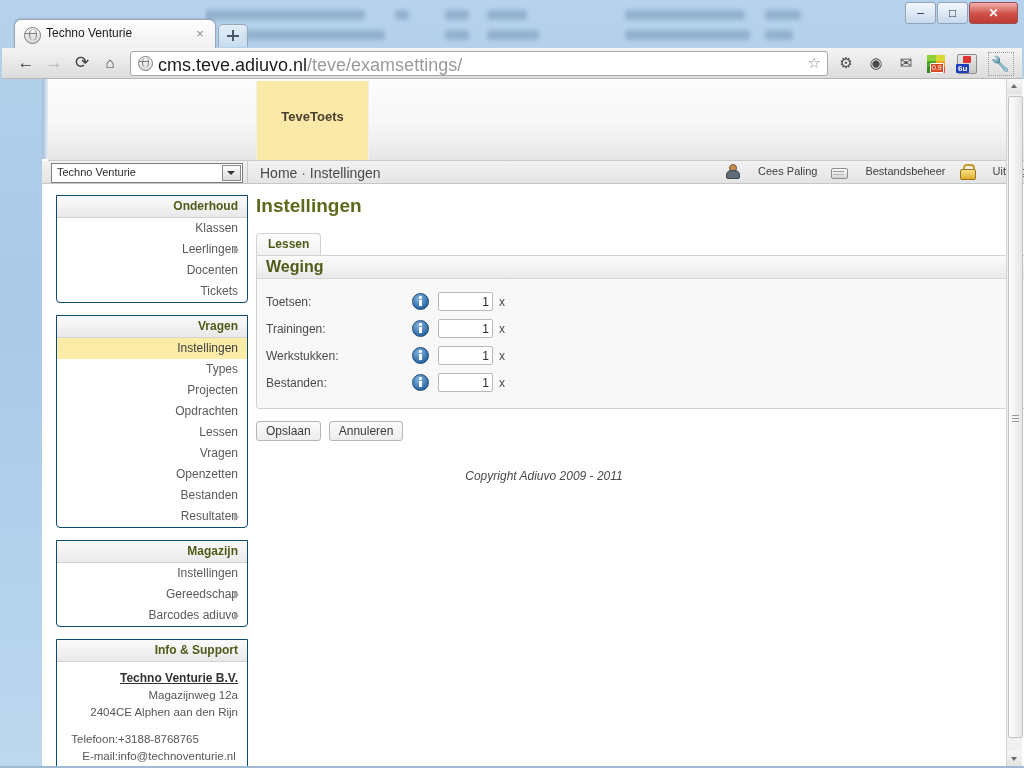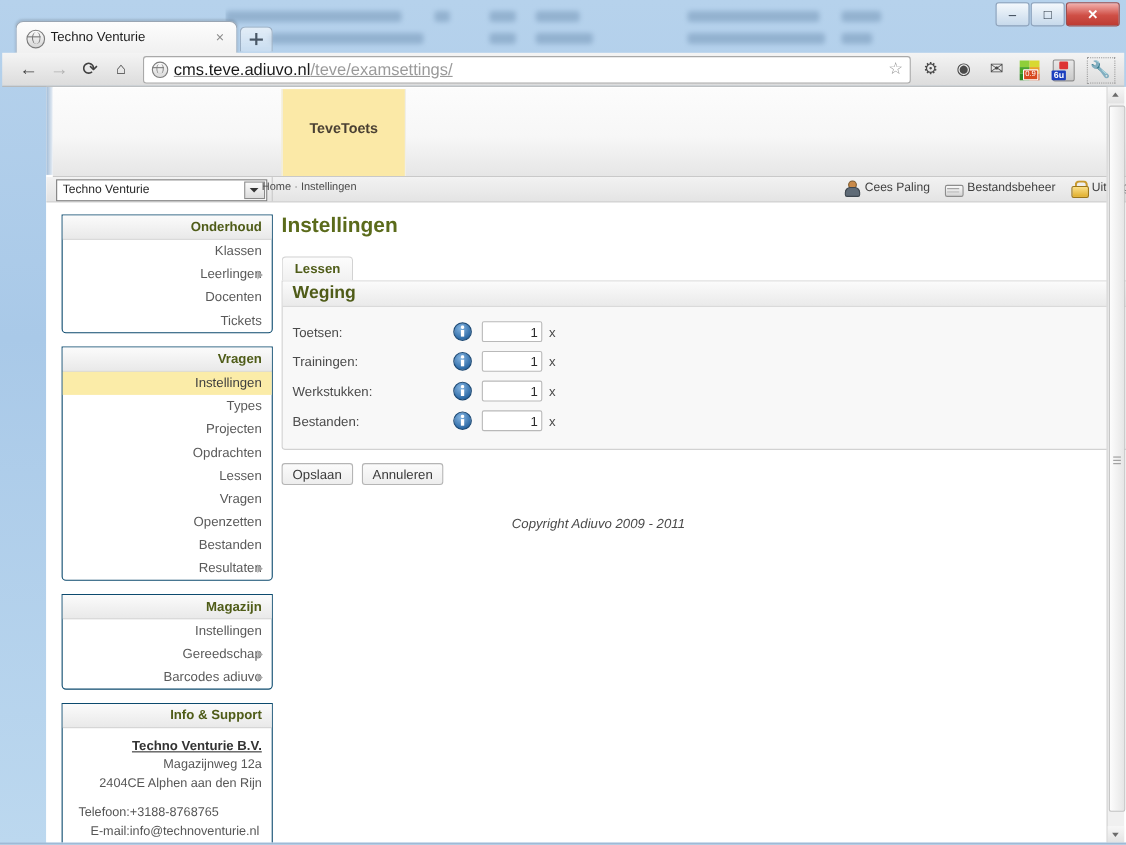--- a/index.html
+++ b/index.html
@@ -105,21 +105,21 @@
     background: #fff; border: 1px solid #a9a9a9; border-radius: 3px;
   }
   .omni-icon {
     position: absolute; left: 7px; top: 4px; width: 13px; height: 13px;
     border-radius: 50%; border: 1.5px solid #7d7d7d;
     background: linear-gradient(to bottom,#fcfcfc,#dadada);
   }
   .omni-icon::before{ content:""; position:absolute; left:3.4px; top:0.6px; width:5px; height:9.6px;
     border-left:1.2px solid #7d7d7d; border-right:1.2px solid #7d7d7d; border-radius:50%; }
   .omni-icon::after{ content:""; position:absolute; left:-0.3px; top:4.3px; width:10px; height:0; border-top:1.2px solid #7d7d7d; }
-  .omni-text { position: absolute; left: 27px; top: 3px; font-size: 15px; color: #9a9a9a; white-space: nowrap; text-decoration: underline; }
+  .omni-text { position: absolute; left: 27px; top: 3px; font-size: 18px; color: #9a9a9a; white-space: nowrap; }
   .omni-text b { color: #1b1b1b; font-weight: normal; }
   .omni-star {
     position: absolute; right: 6px; top: 3px; font-size: 15px; color: #8e8e8e; cursor: pointer; line-height: 16px;
   }
 
   .ext { position: absolute; top: 4px; width: 24px; height: 22px; cursor: pointer; }
   .ext .g { position:absolute; left:0; right:0; top:0; text-align:center; line-height:22px; font-size:15px; color:#4a4a4a; }
   .ext-gear1 { left: 832px; }
   .ext-gear2 { left: 862px; }
   .ext-mail  { left: 892px; }
@@ -182,25 +182,25 @@
   .site-select .val { position: absolute; left: 5px; top: 2px; }
   .site-select .arrow {
     position: absolute; right: 1px; top: 1px; width: 17px; height: 14px;
     background: linear-gradient(to bottom,#fbfbfb,#dcdcdc); border: 1px solid #8a8a8a;
   }
   .site-select .arrow::after {
     content:""; position:absolute; left: 4px; top: 5px;
     border-left: 4px solid transparent; border-right: 4px solid transparent; border-top: 4px solid #333;
   }
   .crumb-sep { position: absolute; left: 205px; top: 0; width: 1px; height: 22px; background: #c9c9c9; }
-  .crumb { position: absolute; left: 196px; top: 4px; font-size: 10px; color: #5a5a5a; }
+  .crumb { position: absolute; left: 218px; top: 4px; font-size: 14px; color: #5a5a5a; }
   .crumb .b { color: #4a4a4a; }
 
   .userbar { position: absolute; right: 8px; top: 3px; display: flex; align-items: center; gap: 14px; }
-  .ub-item { display: flex; align-items: center; gap: 5px; font-size: 11px; color: #3f3f3f; cursor: pointer; }
+  .ub-item { display: flex; align-items: center; gap: 19px; font-size: 11px; color: #3f3f3f; cursor: pointer; }
 
   .ic-user { width: 14px; height: 14px; position: relative; }
   .ic-user::before{ content:""; position:absolute; left:4px; top:0px; width:6px; height:6px; border-radius:50%; background:#c98a4a; border:1px solid #7a5a30;}
   .ic-user::after{ content:""; position:absolute; left:1px; top:6px; width:12px; height:7px; border-radius:5px 5px 2px 2px; background:#5f6b77; border:1px solid #3d464f;}
   .ic-folder { width: 15px; height: 13px; position: relative; }
   .ic-folder::before{ content:""; position:absolute; left:0; top:3px; width:15px; height:9px; background:linear-gradient(to bottom,#fafafa,#d4d4d4); border:1px solid #8d8d8d; border-radius:2px;}
   .ic-folder::after{ content:""; position:absolute; left:2px; top:6px; width:11px; height:1px; background:#9c9c9c; box-shadow:0 3px 0 #bcbcbc;}
   .ic-lock { width: 14px; height: 14px; position: relative; }
   .ic-lock::before{ content:""; position:absolute; left:3px; top:0px; width:8px; height:7px; border:2px solid #c99a2e; border-bottom:none; border-radius:4px 4px 0 0;}
   .ic-lock::after{ content:""; position:absolute; left:0px; top:5px; width:14px; height:9px; background:linear-gradient(to bottom,#fbe08a,#e0ae2c); border:1px solid #9b7519; border-radius:2px;}

